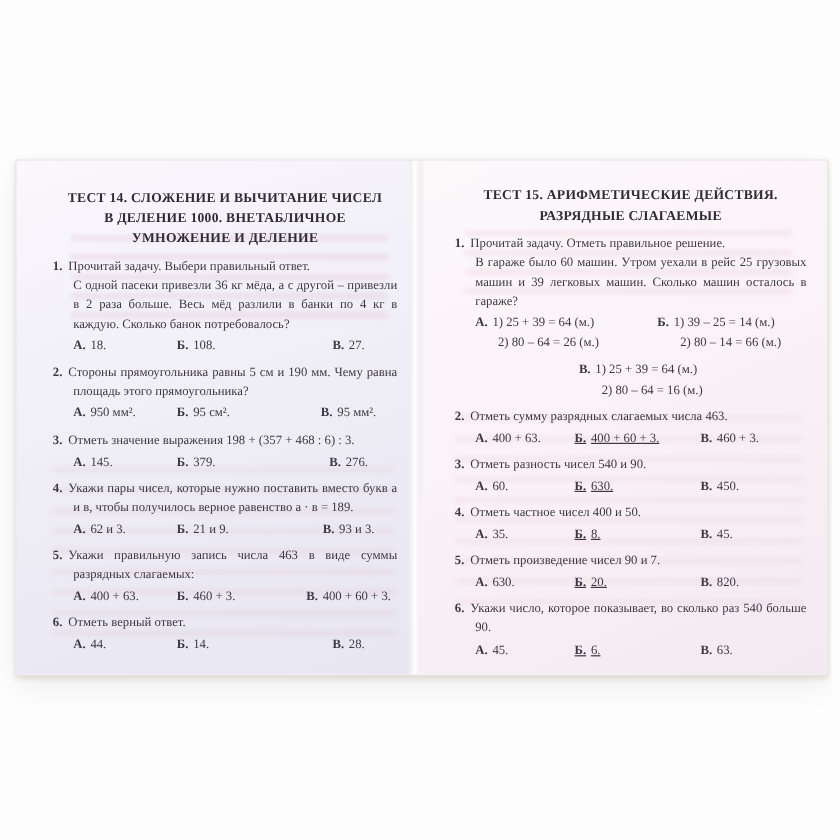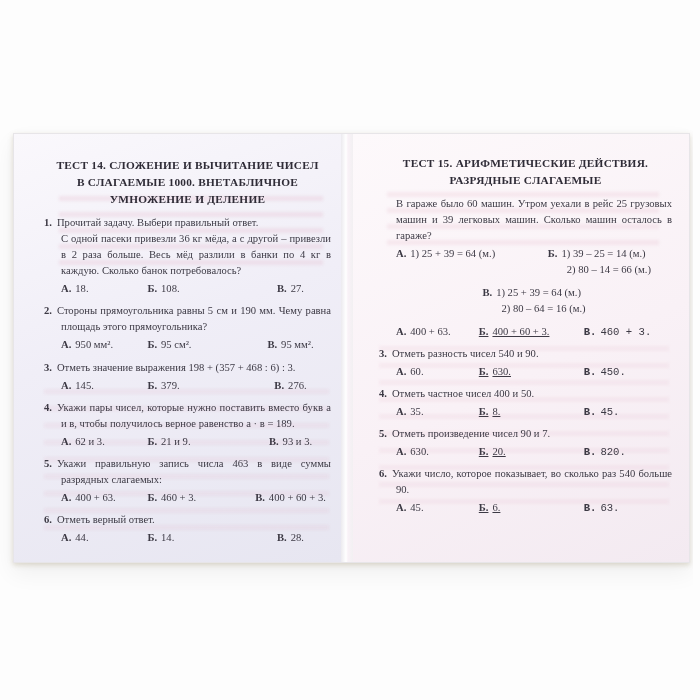--- a/index.html
+++ b/index.html
@@ -50,21 +50,21 @@
   .qnum{font-weight:bold;margin-right:5px;}
   .alet{font-weight:bold;margin-right:4px;}
 
   .answers{display:flex;margin-top:2px;}
   .opt{white-space:nowrap;}
   .page.left .opt:nth-child(1){flex:0 0 32%;}
   .page.left .opt:nth-child(2){flex:0 0 38%;}
   .page.left .opt:nth-child(3){flex:1;text-align:center;}
   .page.right .opt:nth-child(1){flex:0 0 30%;}
   .page.right .opt:nth-child(2){flex:0 0 38%;text-decoration:underline;}
-  .page.right .opt:nth-child(3){flex:1;font-family:Liberation Mono, monospace;}
+  .page.right .opt:nth-child(3){flex:1;}
 
   .equation{text-align:center;margin:2px 0 1px 0;text-indent:0;}
   .eq-box{
     display:inline-block;width:11px;height:11px;
     border:1px solid #5a5560;margin-left:5px;vertical-align:-2px;
     background:rgba(255,255,255,0.65);
   }
 
   .sols{display:flex;margin-top:2px;}
   .sol{}
@@ -88,21 +88,21 @@
 
 <div class="photo">
   <div class="book">
 
     <div class="page left">
       <div class="bleed bl1"></div>
       <div class="bleed bl2"></div>
       <div class="inner">
         <div class="title">
           <div>ТЕСТ 14. СЛОЖЕНИЕ И ВЫЧИТАНИЕ ЧИСЕЛ</div>
-          <div>В СЛАГАЕМЫЕ 1000. ВНЕТАБЛИЧНОЕ</div>
+          <div>В ДЕЛЕНИЕ 1000. ВНЕТАБЛИЧНОЕ</div>
           <div>УМНОЖЕНИЕ И ДЕЛЕНИЕ</div>
         </div>
 
         <div class="q">
           <p class="qline first"><b class="qnum">1.</b><span>Прочитай задачу. Выбери правильный ответ.</span></p>
           <p class="qline">С одной пасеки привезли 36 кг мёда, а с другой – привезли в 2 раза больше. Весь мёд разлили в банки по 4 кг в каждую. Сколько банок потребовалось?</p>
           <div class="answers">
             <span class="opt"><b class="alet">А.</b><span>18.</span></span>
             <span class="opt"><b class="alet">Б.</b><span>108.</span></span>
             <span class="opt"><b class="alet">В.</b><span>27.</span></span>
@@ -161,37 +161,40 @@
     <div class="page right">
       <div class="bleed br1"></div>
       <div class="bleed br2"></div>
       <div class="inner">
         <div class="title">
           <div>ТЕСТ 15. АРИФМЕТИЧЕСКИЕ ДЕЙСТВИЯ.</div>
           <div>РАЗРЯДНЫЕ СЛАГАЕМЫЕ</div>
         </div>
 
         <div class="q">
+          <p class="qline first"><b class="qnum">1.</b><span>Прочитай задачу. Отметь правильное решение.</span></p>
           <p class="qline">В гараже было 60 машин. Утром уехали в рейс 25 грузовых машин и 39 легковых машин. Сколько машин осталось в гараже?</p>
           <div class="sols">
             <div class="sol">
               <p class="sline"><b class="alet">А.</b><span>1) 25 + 39 = 64 (м.)</span></p>
+              <p class="sline cont">2) 80 – 64 = 26 (м.)</p>
             </div>
             <div class="sol">
               <p class="sline"><b class="alet">Б.</b><span>1) 39 – 25 = 14 (м.)</span></p>
               <p class="sline cont">2) 80 – 14 = 66 (м.)</p>
             </div>
           </div>
           <div class="sol solv">
             <p class="sline"><b class="alet">В.</b><span>1) 25 + 39 = 64 (м.)</span></p>
             <p class="sline cont">2) 80 – 64 = 16 (м.)</p>
           </div>
         </div>
 
         <div class="q">
+          <p class="qline first"><b class="qnum">2.</b><span>Отметь сумму разрядных слагаемых числа 463.</span></p>
           <div class="answers">
             <span class="opt"><b class="alet">А.</b><span>400 + 63.</span></span>
             <span class="opt"><b class="alet">Б.</b><span>400 + 60 + 3.</span></span>
             <span class="opt"><b class="alet">В.</b><span>460 + 3.</span></span>
           </div>
         </div>
 
         <div class="q">
           <p class="qline first"><b class="qnum">3.</b><span>Отметь разность чисел 540 и 90.</span></p>
           <div class="answers">

